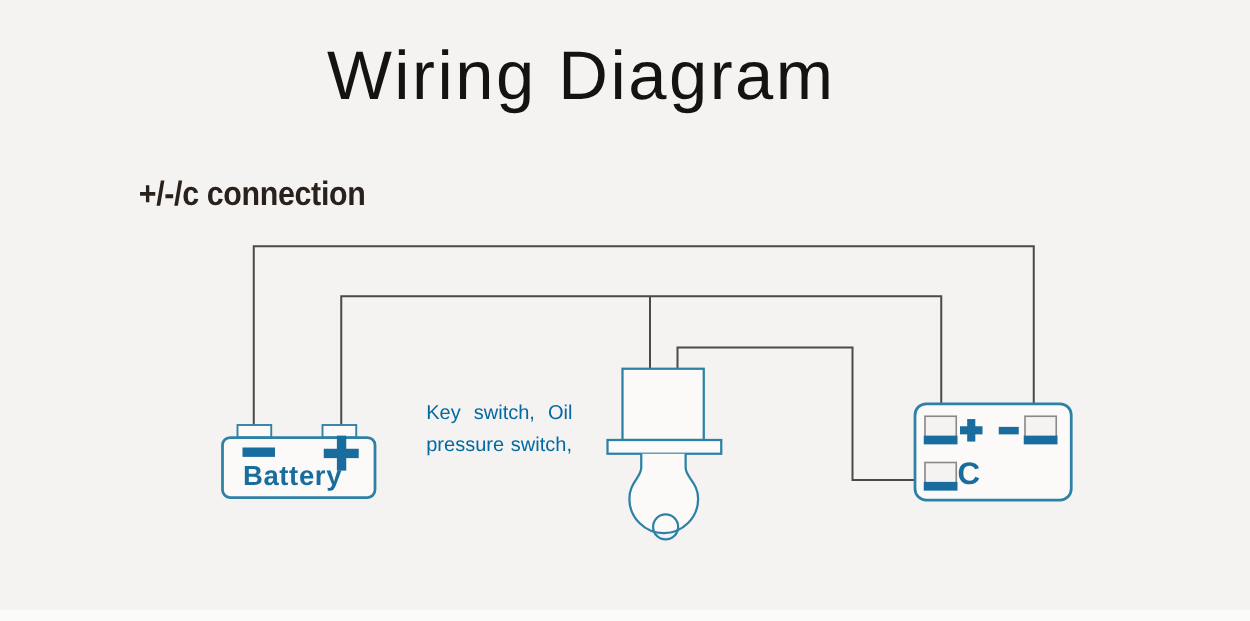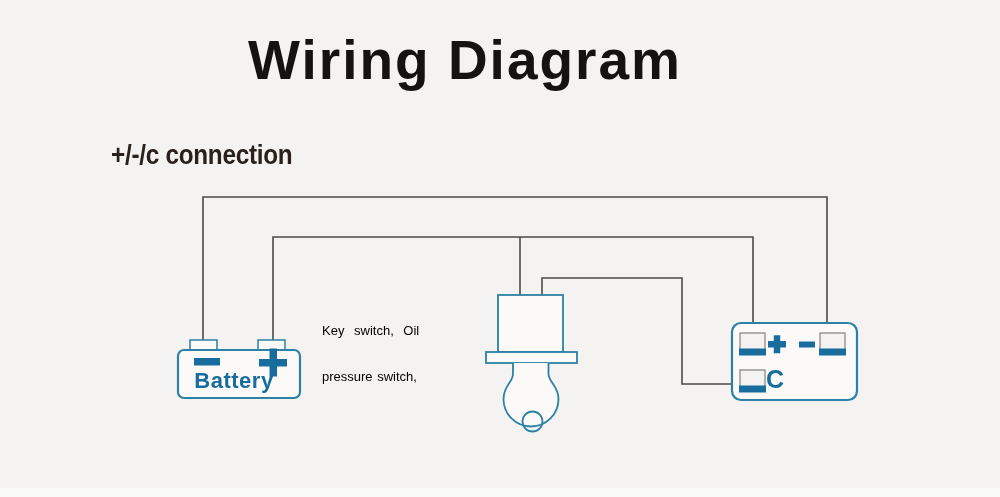--- a/index.html
+++ b/index.html
@@ -11,48 +11,48 @@
     overflow: hidden;
     font-family: "Liberation Sans", sans-serif;
   }
   .title {
     position: absolute;
     left: 465px;
     top: 28px;
     transform: translateX(-50%);
     font-family: "Liberation Sans", sans-serif;
     font-size: 55px;
-    font-weight: 700;
+    font-weight: 400;
     letter-spacing: 2px;
     color: #151312;
     white-space: nowrap;
   }
   .heading {
     position: absolute;
     left: 111px;
     top: 140px;
     font-size: 27px;
     font-weight: 700;
     letter-spacing: -0.3px;
     transform: scaleX(0.9);
     transform-origin: left top;
     color: #2a211c;
     white-space: nowrap;
   }
   .note {
     position: absolute;
-    left: 322px;
+    left: 341px;
     top: 318px;
-    font-size: 13px;
+    font-size: 16px;
     line-height: 25.5px;
-    color: #000000;
+    color: #0369a1;
     white-space: nowrap;
   }
   .note .nl1 { word-spacing: 6px; }
-  .note .nl2 { word-spacing: 1px; margin-top: 20px; }
+  .note .nl2 { word-spacing: 1px; }
   .diagram { position: absolute; left: 0; top: 0; }
   .battery-label {
     position: absolute;
     left: 178px;
     top: 368px;
     width: 112px;
     text-align: center;
     font-size: 22px;
     font-weight: 700;
     color: #186d9e;

